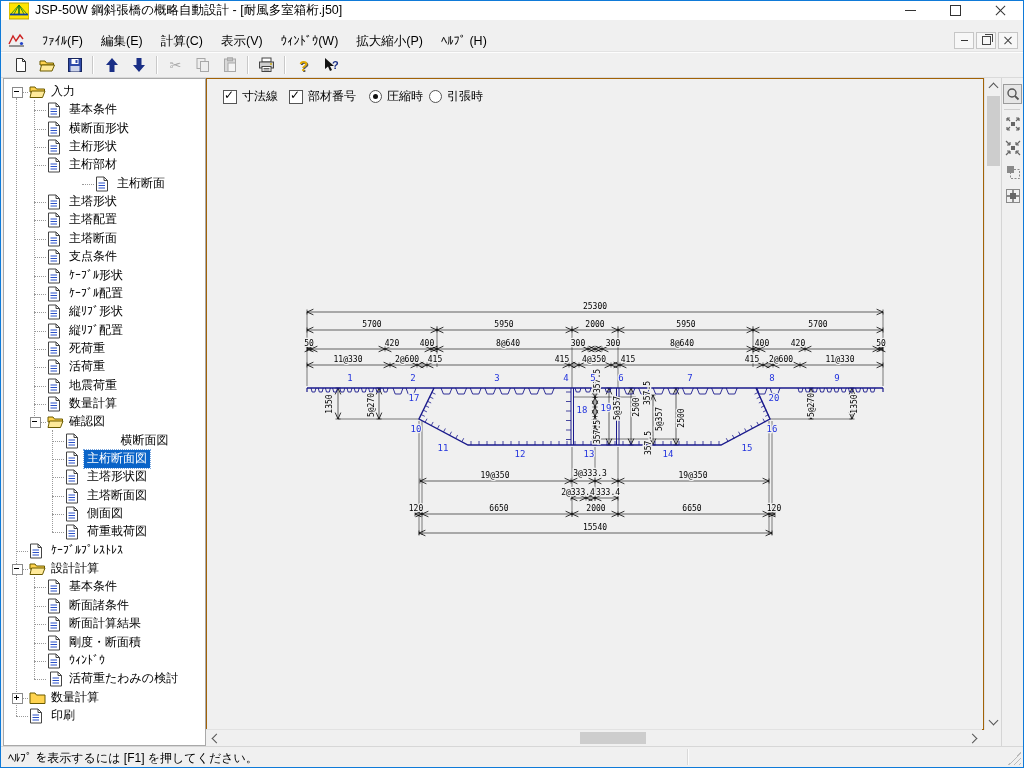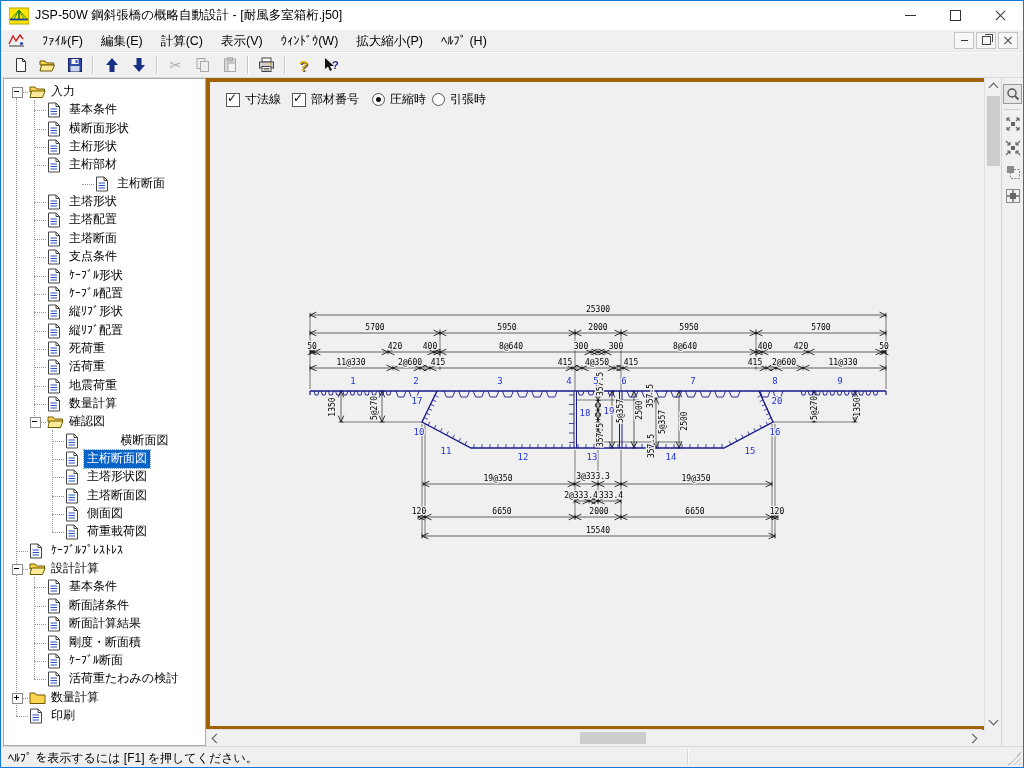--- a/index.html
+++ b/index.html
@@ -1,20 +1,20 @@
 <!DOCTYPE html>
 <html><head>
 <meta charset="utf-8">
 <style>
   html,body{margin:0;padding:0;background:#444;}
   #window{position:relative;width:1024px;height:768px;background:#f0f0f0;
     font-family:"Liberation Sans","DejaVu Sans",sans-serif;outline:1px solid #0f7ad8;
     box-shadow:inset 0 0 0 1px #0f7ad8;overflow:hidden;}
   
-  .titlebar{position:absolute;left:1px;top:1px;right:1px;height:29px;background:#fff;display:flex;align-items:center;}
+  .titlebar{position:absolute;left:1px;top:1px;right:1px;height:19px;background:#fff;display:flex;align-items:center;}
   .app-icon{width:20px;height:18px;margin:0 6px 0 8px;flex:0 0 auto;}
   .title-text{font-size:12.5px;color:#000;white-space:nowrap;}
   .winbtns{margin-left:auto;display:flex;height:100%;}
   .winbtn{width:45px;height:100%;display:flex;align-items:center;justify-content:center;color:#222;}
   .glyph-min{width:11px;height:1px;background:#333;}
   .glyph-max{width:9px;height:9px;border:1px solid #333;}
   .glyph-close{position:relative;width:11px;height:11px;}
   .glyph-close:before,.glyph-close:after{content:"";position:absolute;left:-1px;top:5px;width:13px;height:1px;background:#333;}
   .glyph-close:before{transform:rotate(45deg);} .glyph-close:after{transform:rotate(-45deg);}
   
@@ -28,21 +28,21 @@
   .glyph-restore:before{content:"";position:absolute;left:2px;top:-3px;width:7px;height:7px;border:1px solid #444;border-left:none;border-bottom:none;}
   .glyph-x{position:relative;width:9px;height:9px;}
   .glyph-x:before,.glyph-x:after{content:"";position:absolute;left:-1px;top:4px;width:10px;height:1px;background:#444;}
   .glyph-x:before{transform:rotate(45deg);} .glyph-x:after{transform:rotate(-45deg);}
   
   .toolbar{position:absolute;left:1px;top:52px;right:1px;height:24px;background:#f0f0f0;border-top:1px solid #fdfdfd;border-bottom:1px solid #dadada;display:flex;align-items:center;}
   .tbtn{width:25px;height:22px;display:flex;align-items:center;justify-content:center;margin:0 1px;}
   .tsep{width:1px;height:18px;background:#c9c9c9;border-right:1px solid #fff;margin:0 4px;}
   
   .tree-panel{position:absolute;left:3px;top:78px;width:201px;bottom:22px;background:#fff;border:1px solid #a9a9a9;overflow:hidden;}
-  .main-panel{position:absolute;left:206px;top:78px;width:776px;bottom:38px;background:#f0f0f0;border:4px solid #a16207;overflow:hidden;}
+  .main-panel{position:absolute;left:206px;top:78px;width:776px;bottom:38px;background:#f0f0f0;border:1px solid #a16207;overflow:hidden;}
   .tree-row{position:absolute;left:0;height:18px;display:flex;align-items:center;font-size:12px;white-space:nowrap;}
   .tree-label{padding:0 3px 1px 3px;color:#000;}
   .tree-label.sel{background:#0a64c8;color:#fff;outline:1px dotted #79a7e0;}
   .expander{position:absolute;width:9px;height:9px;background:#fff;border:1px solid #8a8a8a;z-index:2;}
   .expander:before{content:"";position:absolute;left:1px;top:3px;width:5px;height:1px;background:#000;}
   .expander.plus:after{content:"";position:absolute;left:3px;top:1px;width:1px;height:5px;background:#000;}
   .conn{position:absolute;border-left:1px dotted #9a9a9a;width:0;}
   .connh{position:absolute;border-top:1px dotted #9a9a9a;height:0;}
   .tree-icon{position:absolute;width:17px;height:16px;}
   
@@ -537,23 +537,23 @@
       </div>
       <div class="tree-row" style="top: 572.85px; left: 0px; right: 0px;">
         <span class="connh" style="left: 30px; top: 9px; width: 12px;"></span>
         <span class="tree-icon" style="left: 43px; top: 1px;"><svg width="14" height="16" viewBox="0 0 14 16">
             <path d="M1.5,1 h7.5 l3.5,3.5 v10.5 H1.5 z" fill="#fff" stroke="#444"></path>
             <path d="M9,1 v3.5 h3.5" fill="none" stroke="#444"></path>
             <line x1="3.5" y1="7" x2="10" y2="7" stroke="#2a50c8"></line>
             <line x1="3.5" y1="9.5" x2="10" y2="9.5" stroke="#2a50c8"></line>
             <line x1="3.5" y1="12" x2="10" y2="12" stroke="#2a50c8"></line>
           </svg></span>
-        <span class="tree-label" style="margin-left: 62px;">ｹｰﾌﾞﾙ断面</span>
-      </div>
-      <div class="tree-row" style="top: 591.2px; left: 0px; right: 0px;">
+        <span class="tree-label" style="margin-left: 62px;">ｳｨﾝﾄﾞｳ</span>
+      </div>
+      <div class="tree-row" style="top: 591.2px; left: 0px; right: 0px; text-align: center;">
         <span class="connh" style="left: 30px; top: 9px; width: 12px;"></span>
         <span class="tree-icon" style="left: 43px; top: 1px;"><svg width="14" height="16" viewBox="0 0 14 16">
             <path d="M1.5,1 h7.5 l3.5,3.5 v10.5 H1.5 z" fill="#fff" stroke="#444"></path>
             <path d="M9,1 v3.5 h3.5" fill="none" stroke="#444"></path>
             <line x1="3.5" y1="7" x2="10" y2="7" stroke="#2a50c8"></line>
             <line x1="3.5" y1="9.5" x2="10" y2="9.5" stroke="#2a50c8"></line>
             <line x1="3.5" y1="12" x2="10" y2="12" stroke="#2a50c8"></line>
           </svg></span>
         <span class="tree-label" style="margin-left: 62px;">活荷重たわみの検討</span>
       </div>

